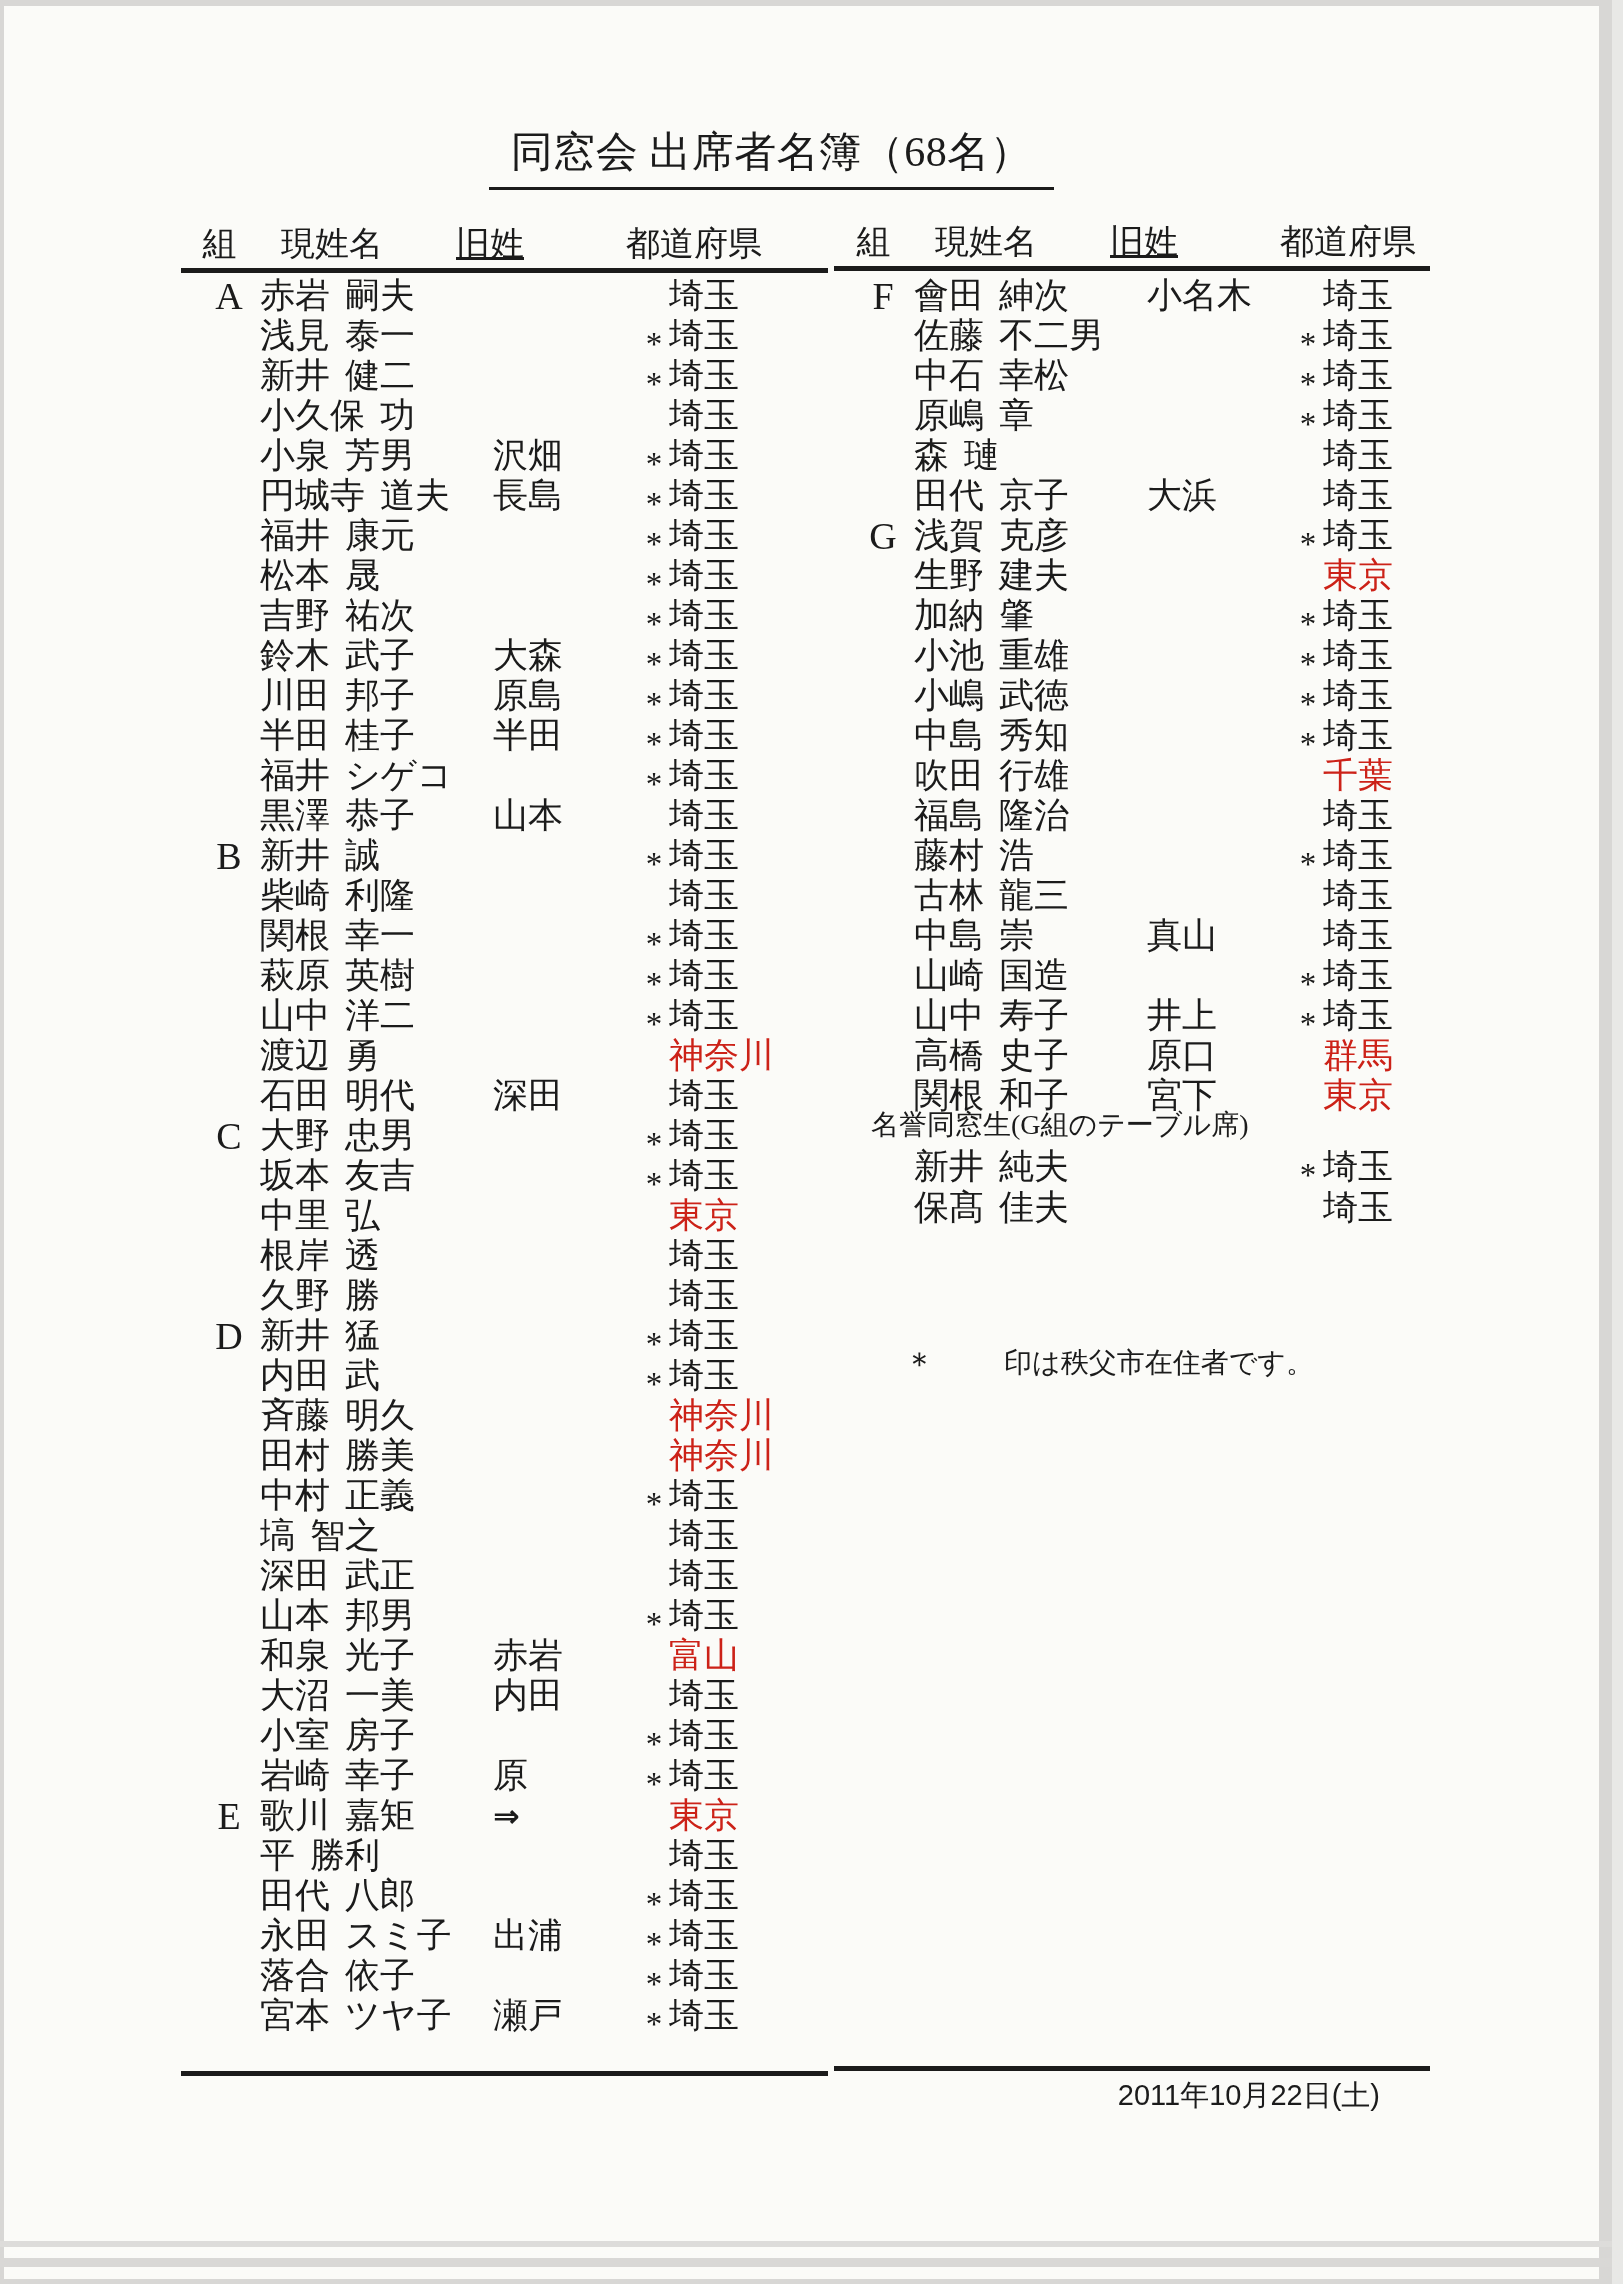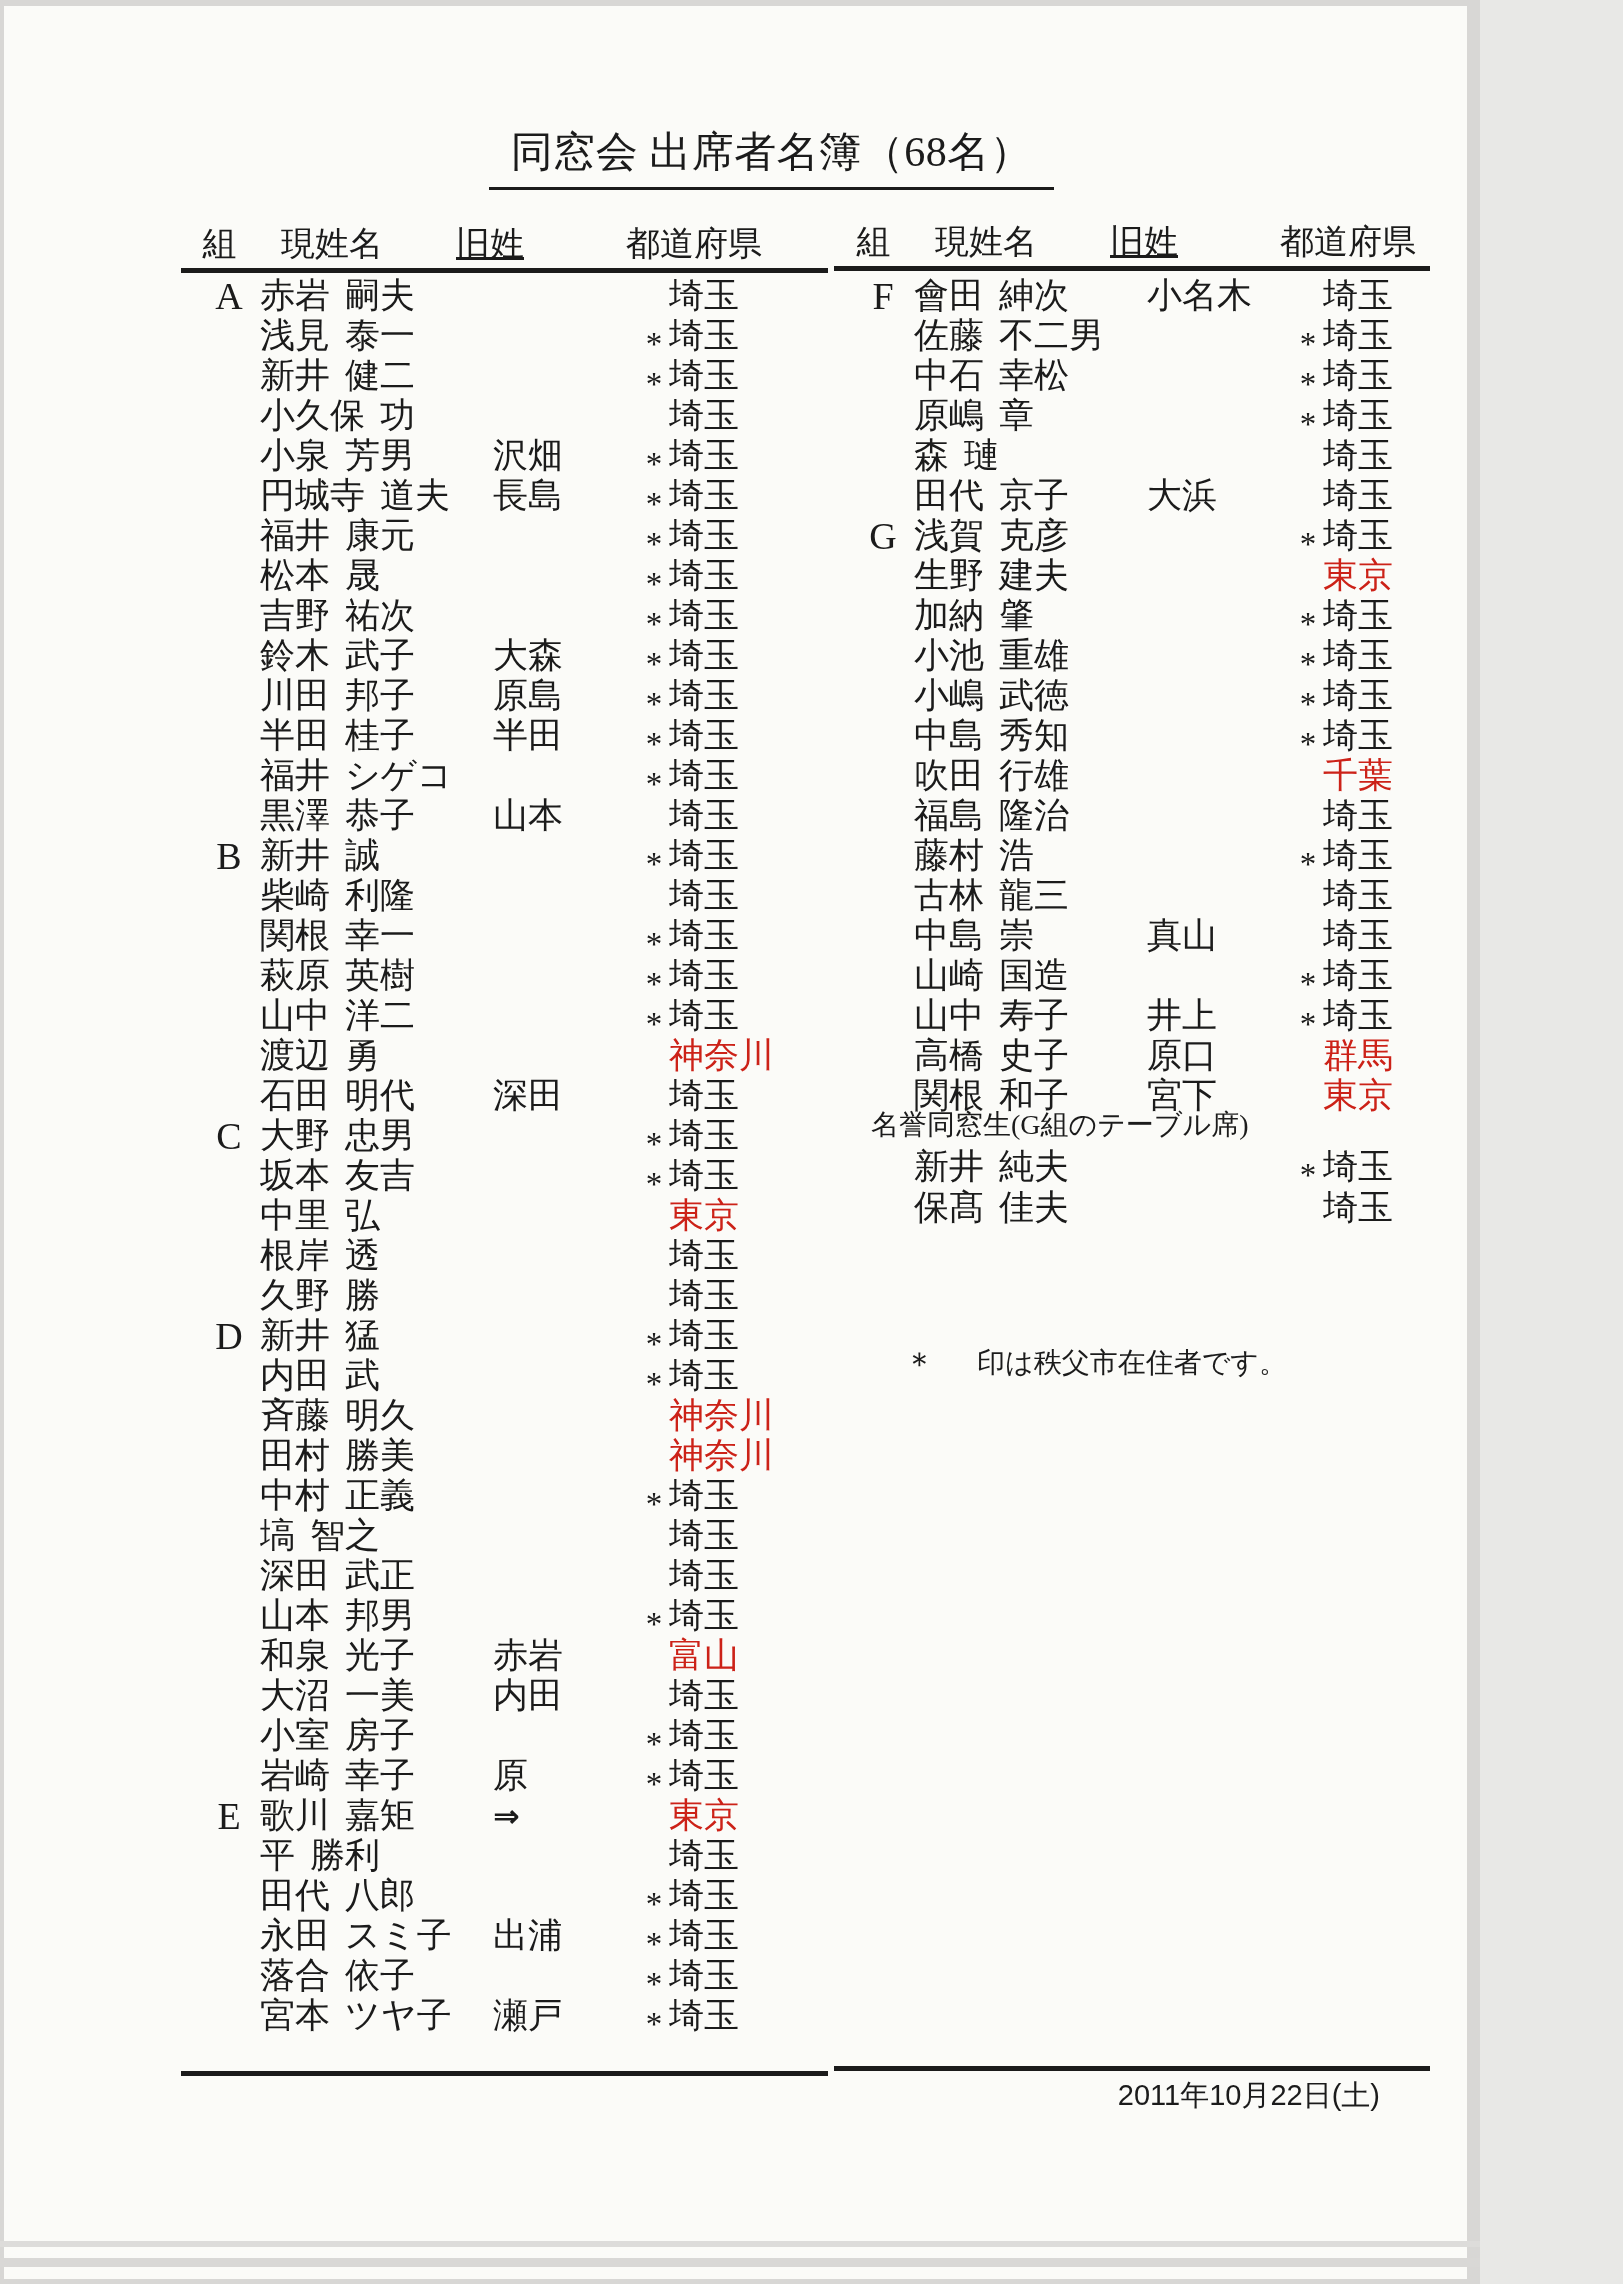--- a/index.html
+++ b/index.html
@@ -2,21 +2,21 @@
 <html style="--ink: #1b1b1b; --red: #cc2218; --paper: #fbfbf8; --edge: #d8d7d5;font-size:8.6px"><head>
 <meta charset="utf-8">
 <style>
   :root{
     --ink:#1b1b1b; --red:#cc2218; --paper:#fbfbf8; --edge:#d8d7d5;
     --serif:"Liberation Serif","DejaVu Serif",serif;
     --sans:"Liberation Sans","DejaVu Sans",sans-serif;
   }
   html,body{margin:0;padding:0;}
   body{background:#e8e8e6;}
-  .page{position:relative;width:1480px;height:2284px;background:var(--paper);
+  .page{position:relative;width:1612px;height:2284px;background:var(--paper);
         font-family:var(--serif);color:var(--ink);overflow:hidden;}
   
   .edge{position:absolute;background:var(--edge);}
   .edge-top{left:0;top:0;width:100%;height:6.4px;}
   .edge-left{left:0;top:0;width:4.3px;height:100%;}
   .edge-right{right:0;top:0;width:13px;height:100%;}
   .edge-bottom{left:0;bottom:0;width:100%;height:5.4px;}
   .scan-bar1{position:absolute;left:0;top:2241px;width:100%;height:6.4px;background:#dddcda;}
   .scan-bar2{position:absolute;left:0;top:2258px;width:100%;height:8.6px;background:#d9d8d6;}
 
@@ -59,21 +59,21 @@
   .c-pref{position:absolute;left:487px;}
   .red{color:var(--red);}
   .arrow-mark{font-family:var(--sans);font-weight:700;font-size:32px;}
 
   
   .honor-heading{position:absolute;left:832px;top:1109px;font-size:28px;line-height:32px;white-space:nowrap;margin-left:39px;}
 
   
   .note-ast{position:absolute;left:903px;top:1339px;height:48px;font-size:28px;line-height:48px;white-space:nowrap;}
   .note-ast .mark{font-size:33px;vertical-align:-3.2px;}
-  .note-ast .txt{margin-left:34px;}
+  .note-ast .txt{margin-left:61px;}
   .note-arrow{position:absolute;left:836px;top:1821px;height:54px;line-height:54px;white-space:nowrap;
               font-family:var(--sans);font-weight:700;}
   .note-arrow .mark{font-size:46px;}
   .note-arrow .txt{font-size:28px;margin-left:42px;}
 
   
   .doc-date{position:absolute;left:1072px;top:2078px;width:308px;text-align:right;
             font-family:var(--sans);font-weight:400;font-size:29px;line-height:34px;white-space:nowrap;}
 </style>
 </head>

